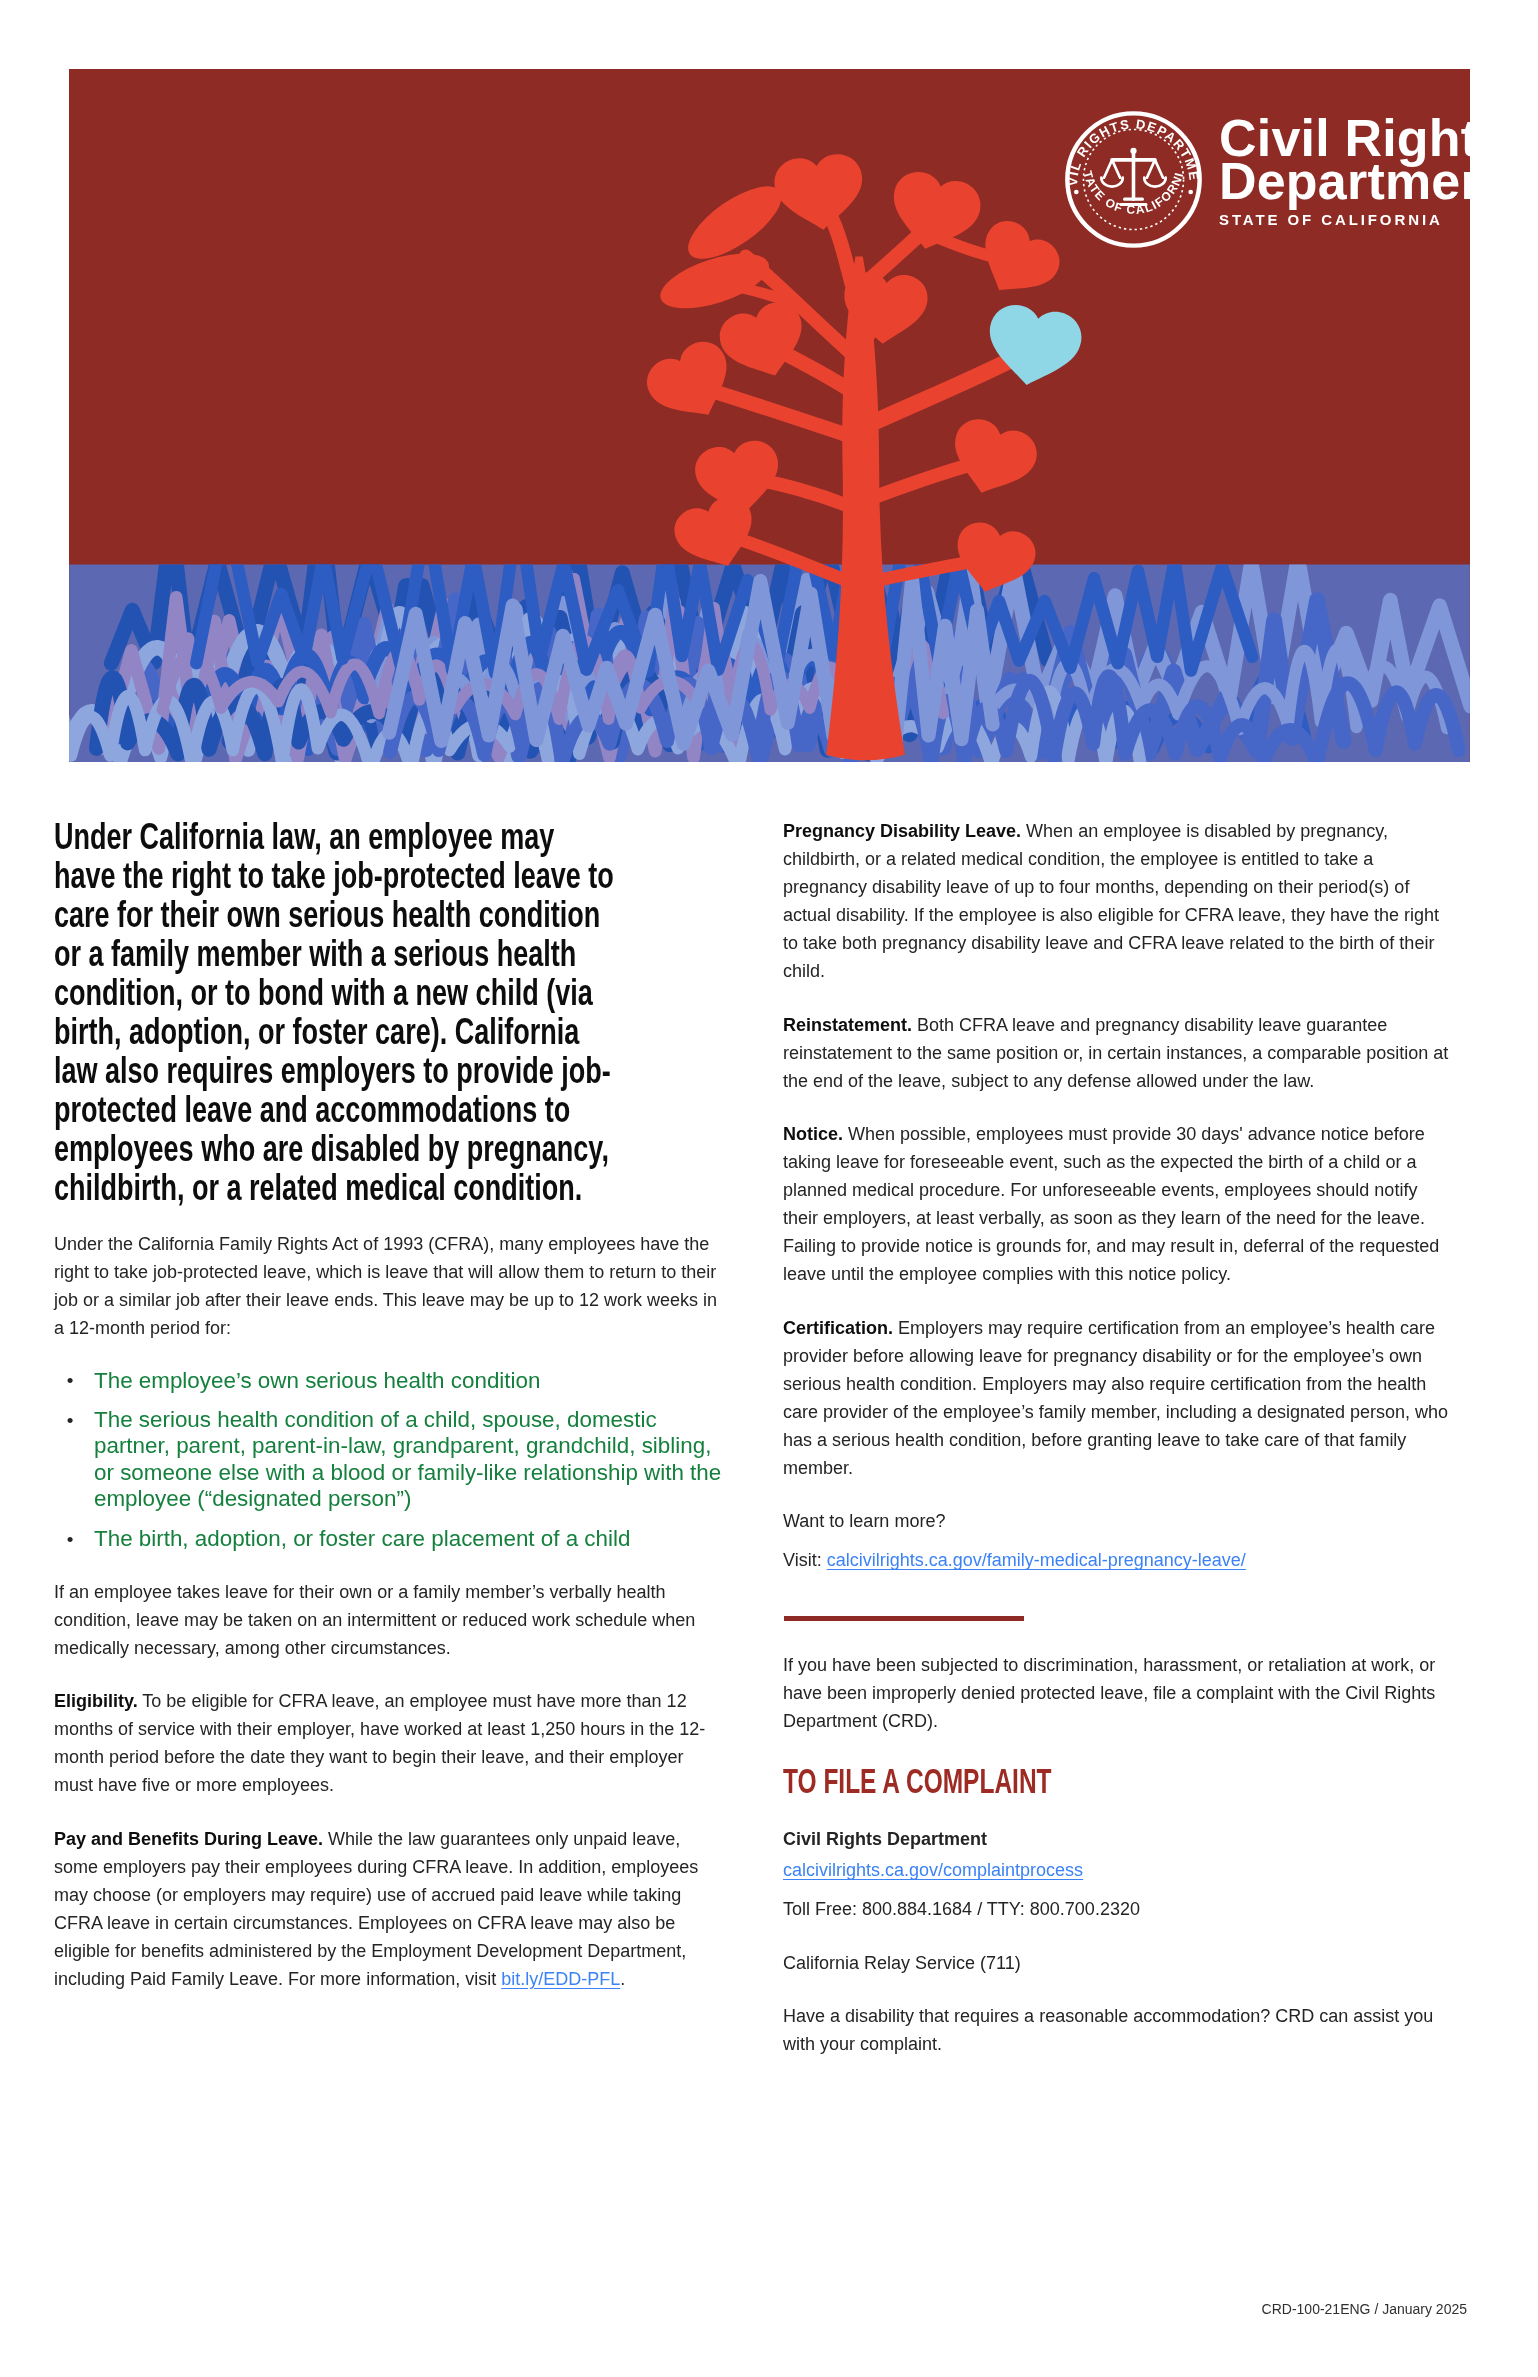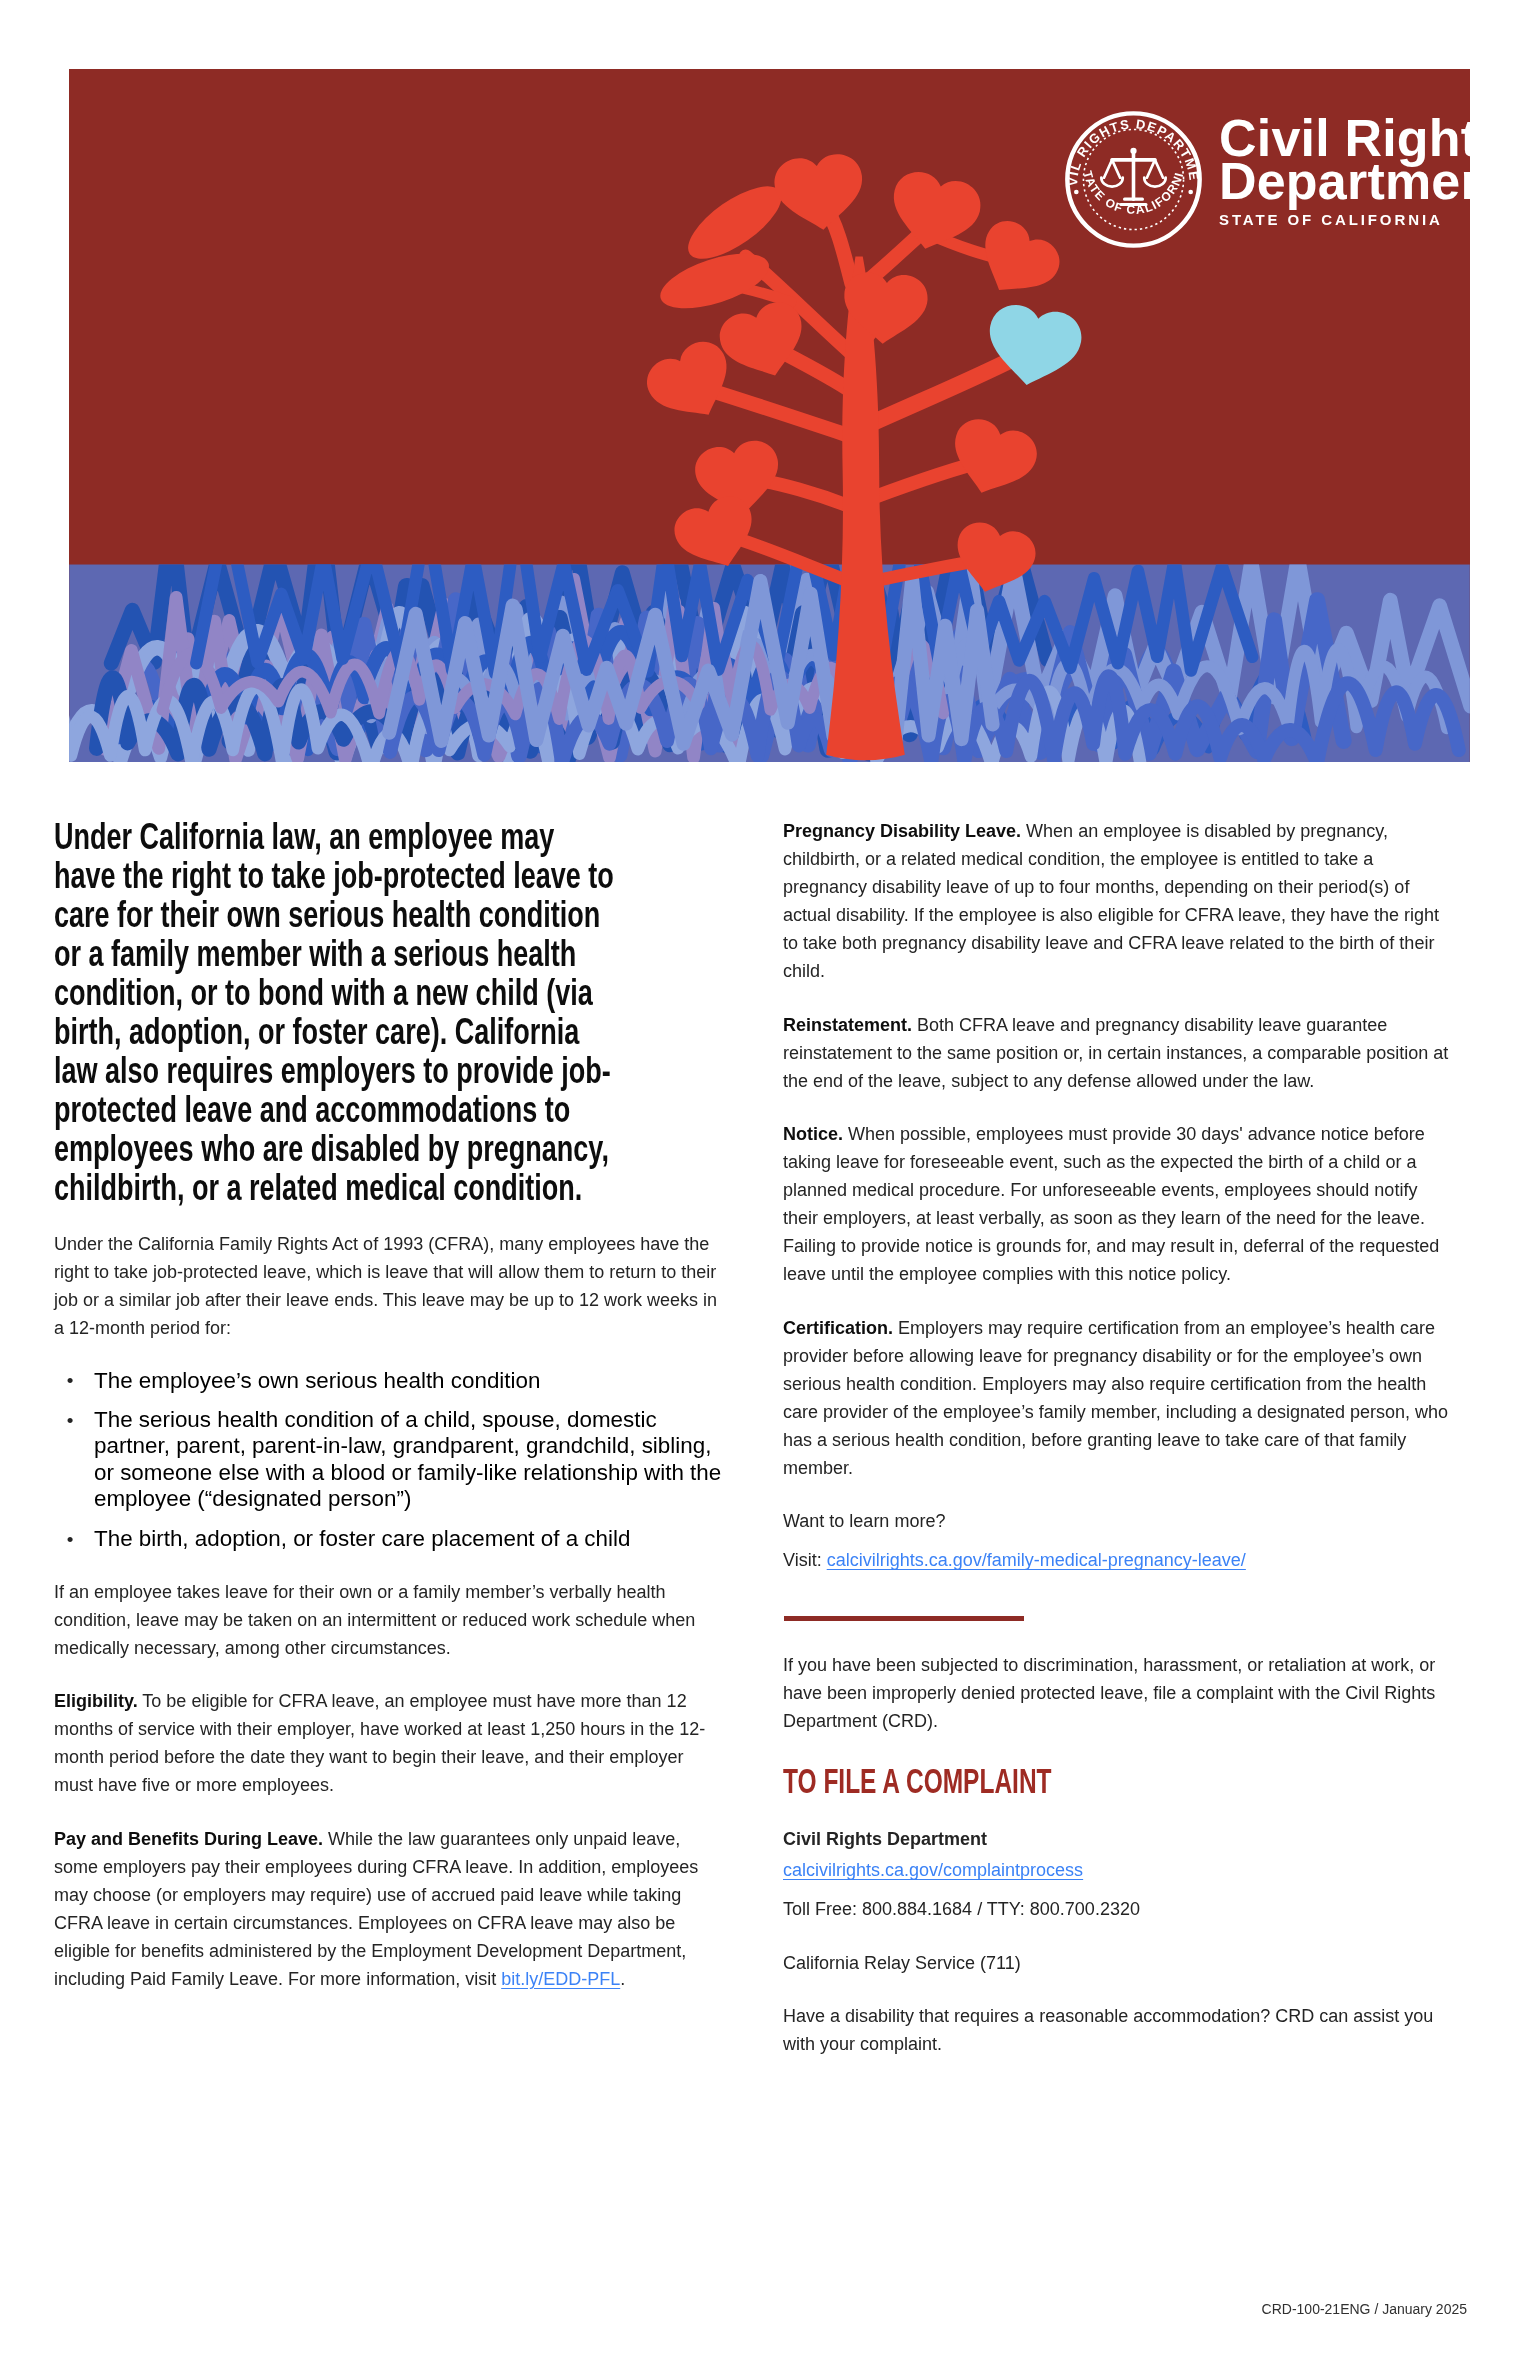--- a/index.html
+++ b/index.html
@@ -22,21 +22,21 @@
   .columns{position:absolute;left:54px;top:817px;width:1401px;display:flex;gap:59px;}
   .col{width:670px;}
   .lede{margin-bottom:23px;}
   .lline{font-weight:bold;font-size:37px;line-height:39px;color:#0d0d0d;
          white-space:nowrap;transform:scaleX(0.73);transform-origin:left top;}
   p.body{font-size:18px;line-height:28px;margin:0 0 25.6px 0;color:#242424;}
   p.body strong{color:#0d0d0d;}
   .link{color:#3b82f6;text-decoration:underline;text-underline-offset:2.7px;cursor:pointer;margin-top:28px;}
   ul.bullets{list-style:none;margin:0 0 25.6px 0;padding:0;}
   ul.bullets li{position:relative;padding-left:40px;margin-bottom:12.8px;
-                font-size:22.4px;line-height:26.5px;color:#000000;}
+                font-size:22.4px;line-height:26.5px;color:#15803d;}
   ul.bullets li::before{content:"\2022";position:absolute;left:12.8px;top:0.9px;font-size:19px;color:#242424;}
   .learn{margin-top:53px;margin-bottom:8.2px;}
   .red-rule{border:none;width:240px;height:4.6px;background:#8e2b25;margin:42px 0 30px 0.9px;}
   .complaint-heading{font-size:35px;font-weight:bold;color:#9e2b23;margin:5.5px 0 24px 0;
                      white-space:nowrap;transform:scaleX(0.70);transform-origin:left top;}
   .dept-name{margin-bottom:3.7px !important;font-weight:bold;color:#0d0d0d;}
   .tight{margin-bottom:11px !important;}
 
   
   .foot-left{position:absolute;left:69px;top:2293px;font-style:italic;font-size:19px;color:#1c1c1c;}

